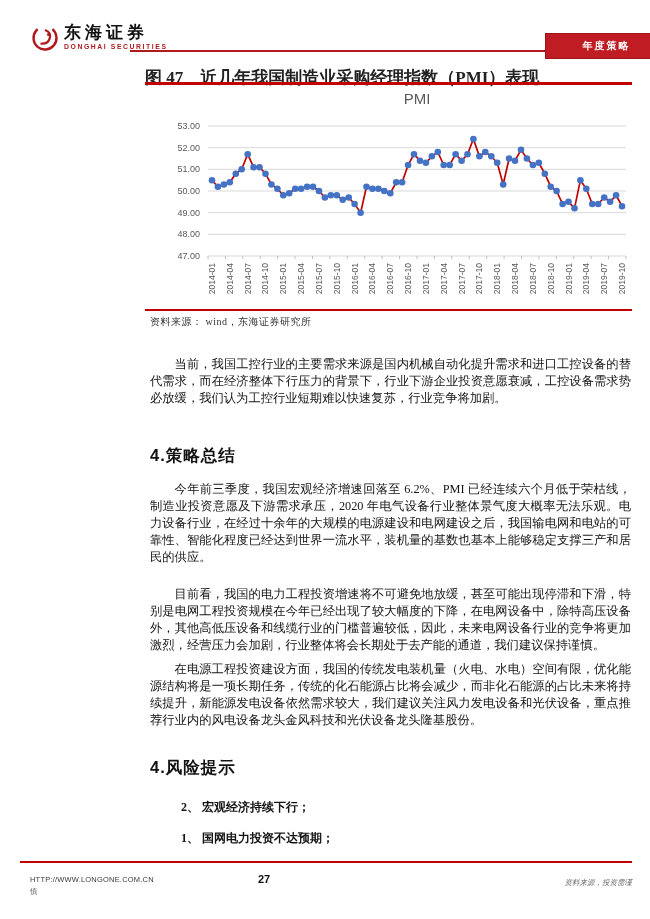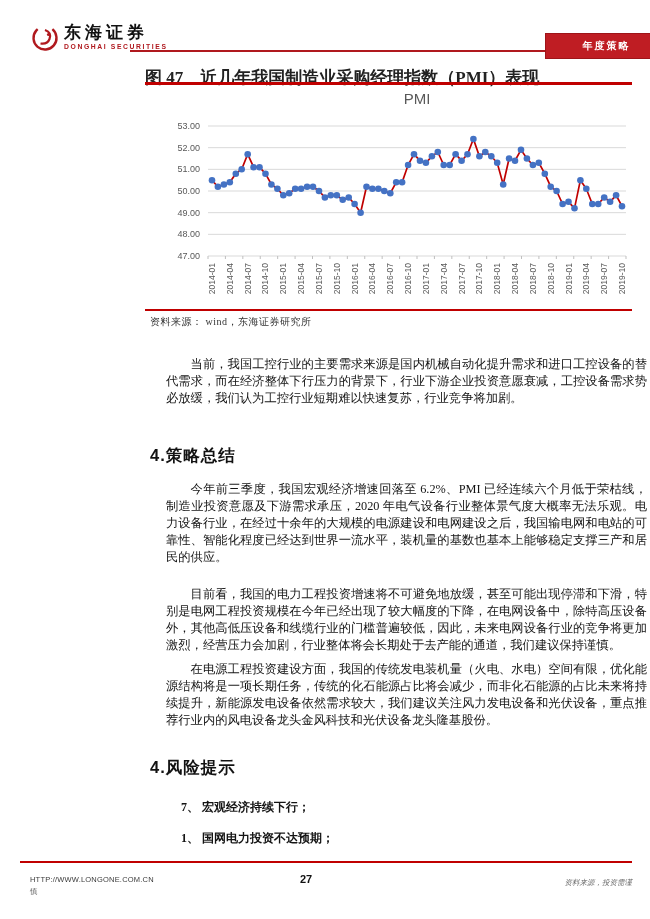--- a/index.html
+++ b/index.html
@@ -24,40 +24,40 @@
 
   
   .fig-caption{left:145px;top:66px;width:490px;font-size:17px;font-weight:bold;color:#222;}
   .fig-rule{left:145px;top:82px;width:487px;height:2.5px;background:#c00000;}
   .chart-wrap{left:150px;top:87px;width:482px;height:222px;}
   .src-rule{left:145px;top:309px;width:487px;height:1.5px;background:#c00000;}
   .source-note{left:150px;top:315px;width:480px;font-size:10px;color:#333;letter-spacing:0.5px;}
 
   
   .para{left:150px;width:481px;font-size:12.3px;line-height:17px;text-align:justify;
-    text-indent:2em;color:#141414;margin-left:16px;}
+    text-indent:2em;color:#141414;}
   .p1{top:356px;}
   .p2{top:481px;}
   .p3{top:586px;}
   .p4{top:661px;}
   .sec-head{left:150px;font-size:16.5px;font-weight:bold;color:#121212;
     font-family:"Liberation Sans",sans-serif;letter-spacing:1px;}
   .h4{top:445px;}
   .h5{top:757px;}
   .risk{left:181px;width:450px;font-size:12px;font-weight:600;color:#141414;}
   .r1{top:799px;}
   .r2{top:830px;}
 
   
   .footer-rule{left:20px;top:861px;width:612px;height:1.5px;background:#c00000;}
   .footer-url{left:30px;top:875px;font-size:7.5px;color:#3a3a3a;
     font-family:"Liberation Sans",sans-serif;letter-spacing:0.2px;}
   .footer-wrap-char{left:30px;top:887px;font-size:7.5px;color:#555;}
   .footer-page{left:0;top:873px;width:528px;text-align:center;font-size:11px;
-    font-weight:bold;color:#111;font-family:"Liberation Sans",sans-serif;padding-left:42px;}
+    font-weight:bold;color:#111;font-family:"Liberation Sans",sans-serif;}
   .footer-disclaimer{left:392px;top:878px;width:240px;text-align:right;font-size:7.5px;
     color:#666;font-style:italic;}
 </style>
 </head>
 <body>
 
 <div class="abs logo-icon">
   <svg width="30" height="32" viewBox="0 0 30 32">
     <circle cx="15" cy="16" r="11.5" fill="none" stroke="#b0191e" stroke-width="2.4" stroke-dasharray="56 16" transform="rotate(-50 15 16)"></circle>
     <path d="M15 8 q7 2.5 4.5 9 q-2 5.5 -9 4.5" fill="none" stroke="#b0191e" stroke-width="2.2"></path>
@@ -220,20 +220,20 @@
 <div class="abs source-note">资料来源： wind，东海证券研究所</div>
 
 <div class="abs para p1">当前，我国工控行业的主要需求来源是国内机械自动化提升需求和进口工控设备的替代需求，而在经济整体下行压力的背景下，行业下游企业投资意愿衰减，工控设备需求势必放缓，我们认为工控行业短期难以快速复苏，行业竞争将加剧。</div>
 
 <div class="abs sec-head h4">4.策略总结</div>
 <div class="abs para p2">今年前三季度，我国宏观经济增速回落至 6.2%、PMI 已经连续六个月低于荣枯线，制造业投资意愿及下游需求承压，2020 年电气设备行业整体景气度大概率无法乐观。电力设备行业，在经过十余年的大规模的电源建设和电网建设之后，我国输电网和电站的可靠性、智能化程度已经达到世界一流水平，装机量的基数也基本上能够稳定支撑三产和居民的供应。</div>
 <div class="abs para p3">目前看，我国的电力工程投资增速将不可避免地放缓，甚至可能出现停滞和下滑，特别是电网工程投资规模在今年已经出现了较大幅度的下降，在电网设备中，除特高压设备外，其他高低压设备和线缆行业的门槛普遍较低，因此，未来电网设备行业的竞争将更加激烈，经营压力会加剧，行业整体将会长期处于去产能的通道，我们建议保持谨慎。</div>
 <div class="abs para p4">在电源工程投资建设方面，我国的传统发电装机量（火电、水电）空间有限，优化能源结构将是一项长期任务，传统的化石能源占比将会减少，而非化石能源的占比未来将持续提升，新能源发电设备依然需求较大，我们建议关注风力发电设备和光伏设备，重点推荐行业内的风电设备龙头金风科技和光伏设备龙头隆基股份。</div>
 
 <div class="abs sec-head h5">4.风险提示</div>
-<div class="abs risk r1">7、 宏观经济持续下行；</div>
+<div class="abs risk r1">2、 宏观经济持续下行；</div>
 <div class="abs risk r2">1、 国网电力投资不达预期；</div>
 
 <div class="abs footer-rule"></div>
 <div class="abs footer-url">HTTP://WWW.LONGONE.COM.CN</div>
 <div class="abs footer-wrap-char">慎</div>
 <div class="abs footer-page">27</div>
 <div class="abs footer-disclaimer">资料来源，投资需谨</div>
 
 </body></html>

